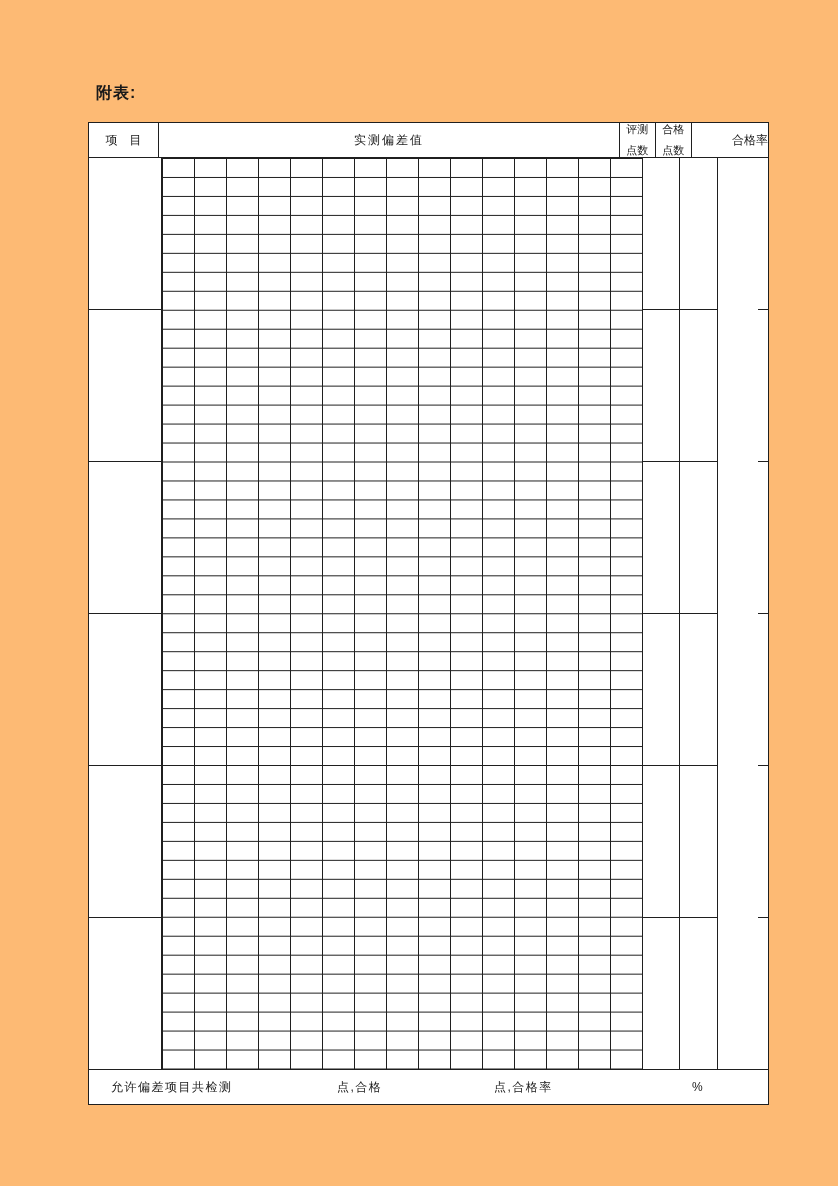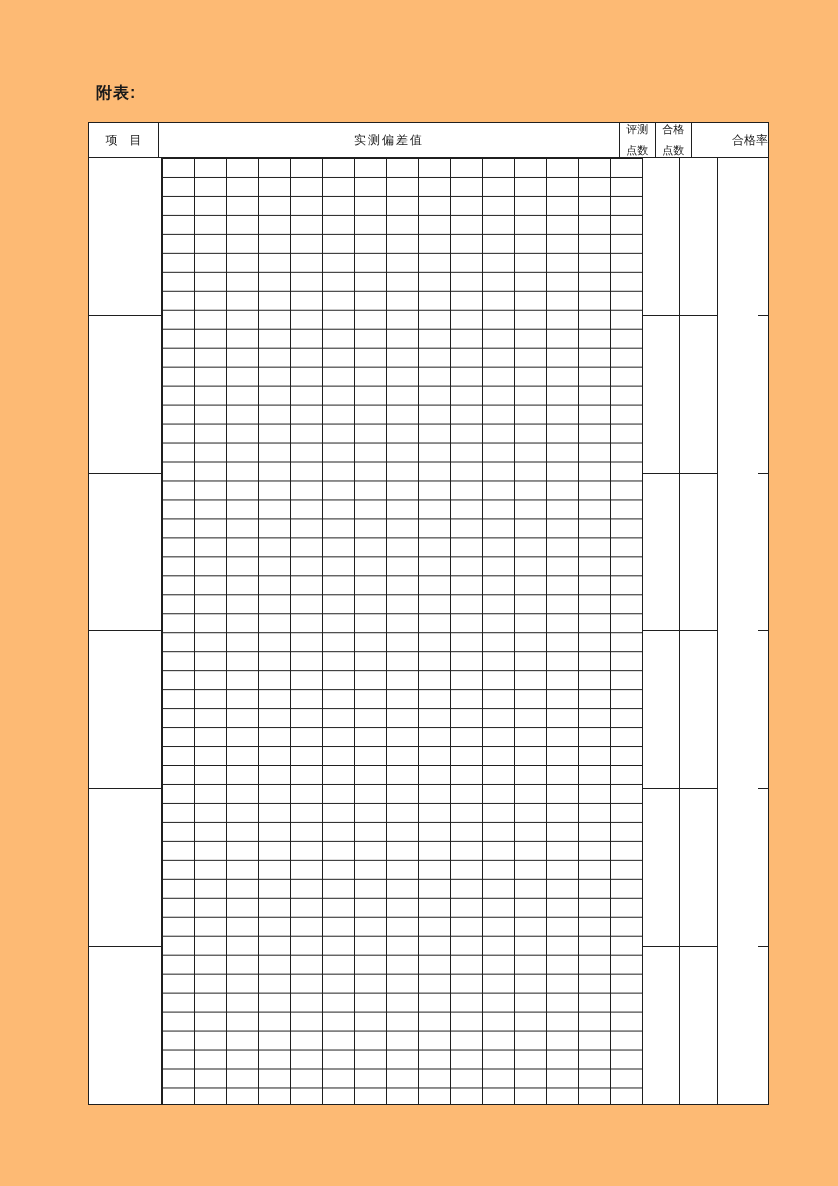--- a/index.html
+++ b/index.html
@@ -171,15 +171,24 @@
         <div class="group-cell"></div>
         <div class="group-cell"></div>
         <div class="group-cell"></div>
         <div class="group-cell"></div>
         <div class="group-cell"></div>
         <div class="group-cell"></div>
       </div>
 
     </div>
 
+    <div class="tfoot">
+      <span class="lab f-prefix">允许偏差项目共检测</span>
+      <span class="blank-field f-field1"></span>
+      <span class="lab f-mid1">点,合格</span>
+      <span class="blank-field f-field2"></span>
+      <span class="lab f-mid2">点,合格率</span>
+      <span class="blank-field f-field3"></span>
+      <span class="lab f-suffix">%</span>
+    </div>
 
   </div>
 </div>
 
 </body></html>

